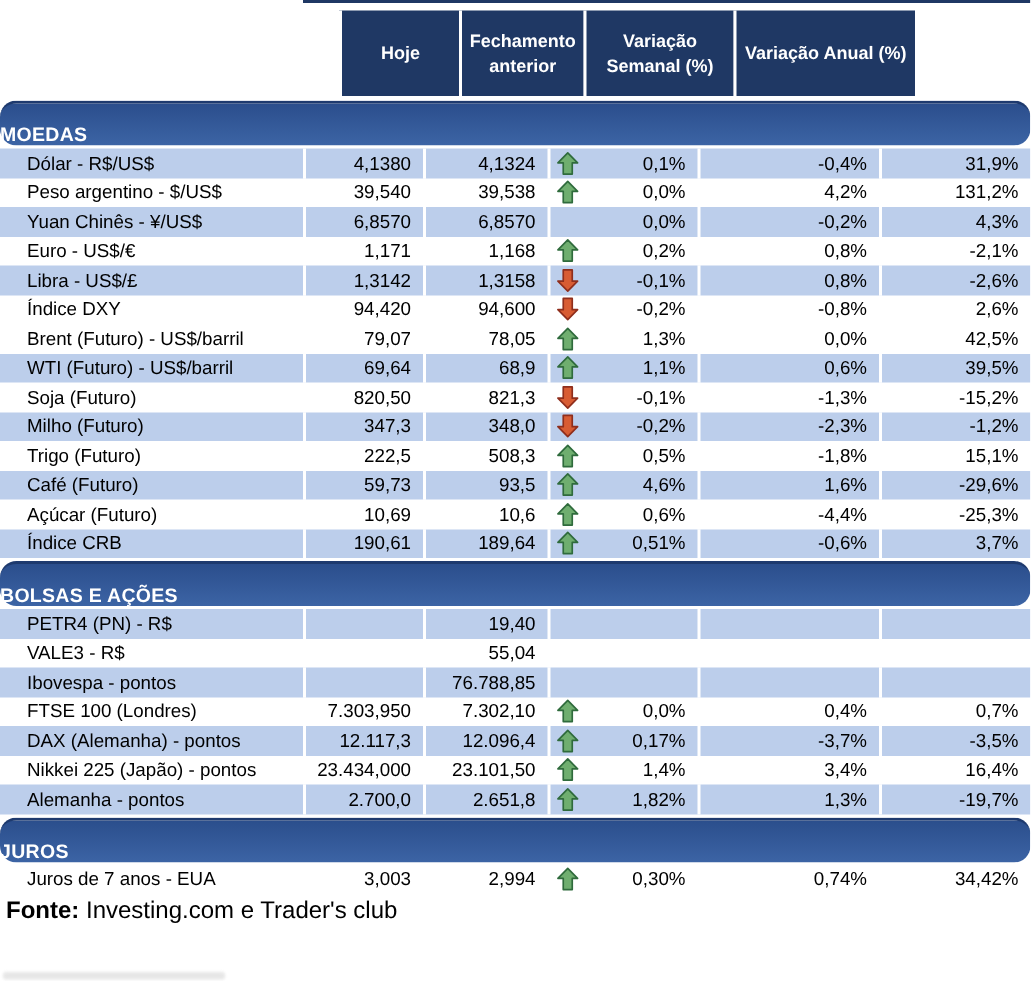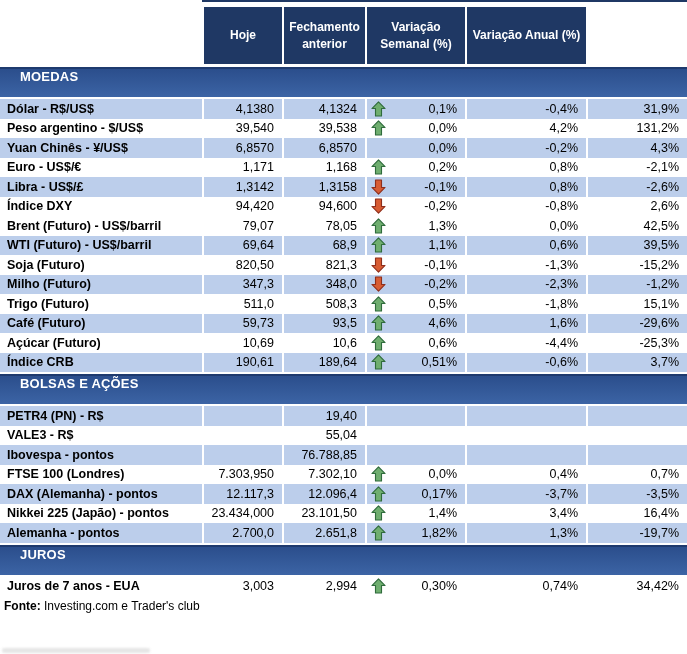--- a/index.html
+++ b/index.html
@@ -3,47 +3,47 @@
 <meta charset="utf-8">
 <style>
   html,body{margin:0;padding:0;background:#fff;}
   .sheet{
     position:relative;width:687px;height:654px;overflow:hidden;
     font-family:"Liberation Sans",sans-serif;font-size:12.5px;color:#000;background:#fff;
   }
   
   .hdr-wrap{position:relative;height:65px;}
   .hdr-topline{position:absolute;top:0;left:202px;right:0;height:2px;background:var(--header-navy,#1F3864);}
-  .hdr-grid{position:absolute;top:7px;left:0;right:0;display:grid;grid-template-columns:202px 80px 83px 100px 121px 101px;}
+  .hdr-grid{position:absolute;top:7px;left:0;right:0;display:grid;grid-template-columns:202px 80px 83px 100px 121px 101px;padding-left:24px;}
   .hdr-corner{background:#fff;}
   .hcell{
     background:var(--header-navy,#1F3864);color:#fff;font-weight:bold;font-size:12px;
     text-align:center;display:flex;align-items:center;justify-content:center;
     height:57px;line-height:1.35;border-left:2px solid #fff;box-sizing:border-box;padding:0 5px;
   }
   
   .section-bar{
     height:30px;margin:2px 0;box-sizing:border-box;
     background:linear-gradient(180deg,var(--section-bar-top,#2B4E8C),var(--section-bar-bottom,#3C64A5));
     border-top:2px solid #1E3A6E;
     color:#fff;font-weight:bold;font-size:13px;letter-spacing:.2px;
-    display:flex;align-items:flex-start;padding-left:20px;
+    display:flex;align-items:flex-end;padding-left:0;border-radius:11px;
   }
   
   .row{display:grid;grid-template-columns:202px 80px 83px 100px 121px 101px;height:19.5px;}
   .row.shaded{background:var(--row-shaded,#BCCEEB);}
   .cell{height:100%;display:flex;align-items:center;box-sizing:border-box;overflow:hidden;white-space:nowrap;}
-  .cell.label{padding-left:7px;font-weight:bold;}
+  .cell.label{padding-left:18px;}
   .cell.num{justify-content:flex-end;padding-right:8px;}
   .cell.sep{border-left:2px solid #fff;}
   .cell.diaria{position:relative;}
   .arrow{position:absolute;left:4px;top:50%;transform:translateY(-50%);width:15px;height:16px;display:flex;}
   .arrow svg{display:block;}
   
-  .fonte{margin-top:3px;padding-left:4px;font-size:12px;}
+  .fonte{margin-top:3px;padding-left:4px;font-size:16px;}
   .fonte b{font-weight:bold;}
   .artifact{position:absolute;bottom:1px;left:2px;width:148px;height:5px;background:#dcdcdc;opacity:.7;filter:blur(1px);border-radius:2px;}
 </style>
 </head>
 <body>
 
 <div class="sheet">
   <div class="hdr-wrap">
     <div class="hdr-topline"></div>
     <div class="hdr-grid">
@@ -201,21 +201,21 @@
               <path d="M8 16 L1 9 H4.8 V1 H11.2 V9 H15 Z" fill="#D85C33" stroke="#8F2E1C" stroke-width="1.2" stroke-linejoin="round"></path>
             </svg>
           </span>
           <span>-0,2%</span>
         </div>
         <div class="cell num sep">-2,3%</div>
         <div class="cell num sep">-1,2%</div>
       </div>
       <div class="row">
         <div class="cell label">Trigo (Futuro)</div>
-        <div class="cell num sep">511,0</div>
+        <div class="cell num sep">222,5</div>
         <div class="cell num sep">508,3</div>
         <div class="cell num sep diaria">
           <span class="arrow">
             <svg viewBox="0 0 16 17" width="15" height="16">
               <path d="M8 1 L15 8 H11.2 V16 H4.8 V8 H1 Z" fill="#6FAE6F" stroke="#2F6B3C" stroke-width="1.2" stroke-linejoin="round"></path>
             </svg>
           </span>
           <span>0,5%</span>
         </div>
         <div class="cell num sep">-1,8%</div>

